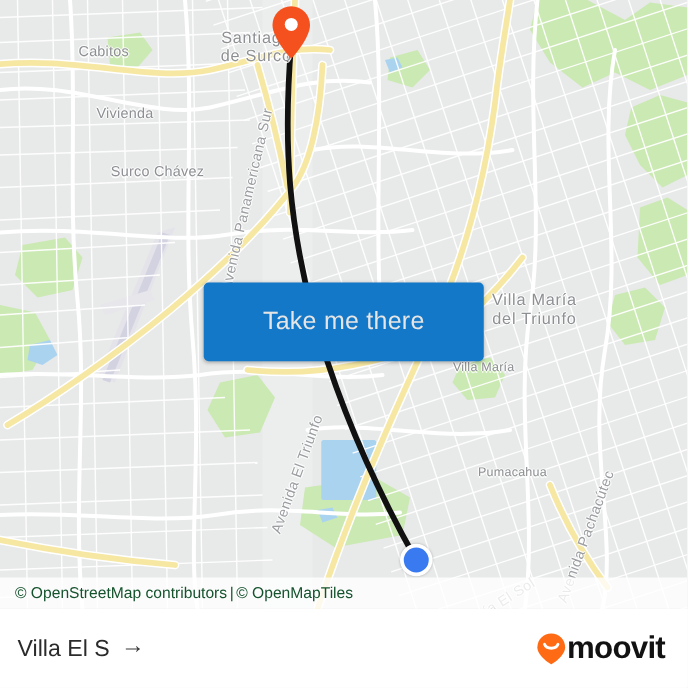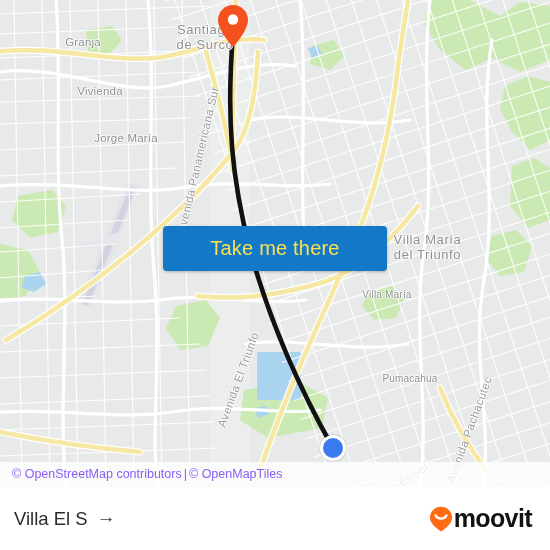--- a/index.html
+++ b/index.html
@@ -84,43 +84,43 @@
     box-sizing: border-box;
     box-shadow: 0 0 2px rgba(0,0,0,.28);
   }
 
   
   #cta-button {
     position: absolute;
     left: 163px;
     top: 226px;
     width: 224px;
-    height: 45px;
+    height: 63px;
     background: #1478c8;
     border: none;
     border-radius: 4px;
-    color: #fde047;
+    color: #e5e5e5;
     font-family: "Liberation Sans", sans-serif;
     font-size: 20px;
     letter-spacing: .2px;
     cursor: pointer;
     box-shadow: 0 1px 3px rgba(0,0,0,.25);
     padding: 0;
   }
 
   
   #attribution {
     position: absolute;
     left: 0;
     bottom: 0;
     width: 550px;
     height: 25px;
     line-height: 25px;
     background: rgba(255,255,255,.80);
-    color: #8b5cf6;
+    color: #14532d;
     font-size: 12.5px;
     padding-left: 12px;
     box-sizing: border-box;
     white-space: nowrap;
   }
   #attribution .sep { padding: 0 2px; }
 
   
   #footer {
     position: absolute;
@@ -334,28 +334,28 @@
             <path d="M206,52 C216,86 224,120 230,150"></path>
           </g>
         </g>
 
         <g fill="none">
           <path d="M233,34 C226,120 232,180 250,250 C272,330 306,400 333,448" stroke="#111111" stroke-width="4.6" stroke-linecap="round"></path>
         </g>
       </g>
     </svg>
 
-    <div class="map-label lbl-place" style="left:48px; top:36px; width:70px;">Granja</div>
+    <div class="map-label lbl-place" style="left:48px; top:36px; width:70px;">Cabitos</div>
 
     <div class="map-label lbl-big" style="left:150px; top:22px; width:110px;">Santiago
 de Surco</div>
 
     <div class="map-label lbl-place" style="left:60px; top:85px; width:80px;">Vivienda</div>
 
-    <div class="map-label lbl-place" style="left:78px; top:132px; width:96px;">Jorge María</div>
+    <div class="map-label lbl-place" style="left:78px; top:132px; width:96px;">Surco Chávez</div>
 
 
     <div class="map-label lbl-big" style="left:375px; top:232px; width:105px;">Villa María
 del Triunfo</div>
 
     <div class="map-label lbl-place-sm" style="left:350px; top:289px; width:74px;">Villa María</div>
 
     <div class="map-label lbl-place-sm" style="left:373px; top:373px; width:74px;">Pumacahua</div>
 
     <div class="map-label lbl-street" style="left:119px; top:153px; width:160px; transform:rotate(-77deg); transform-origin:center;">Avenida Panamericana Sur</div>

